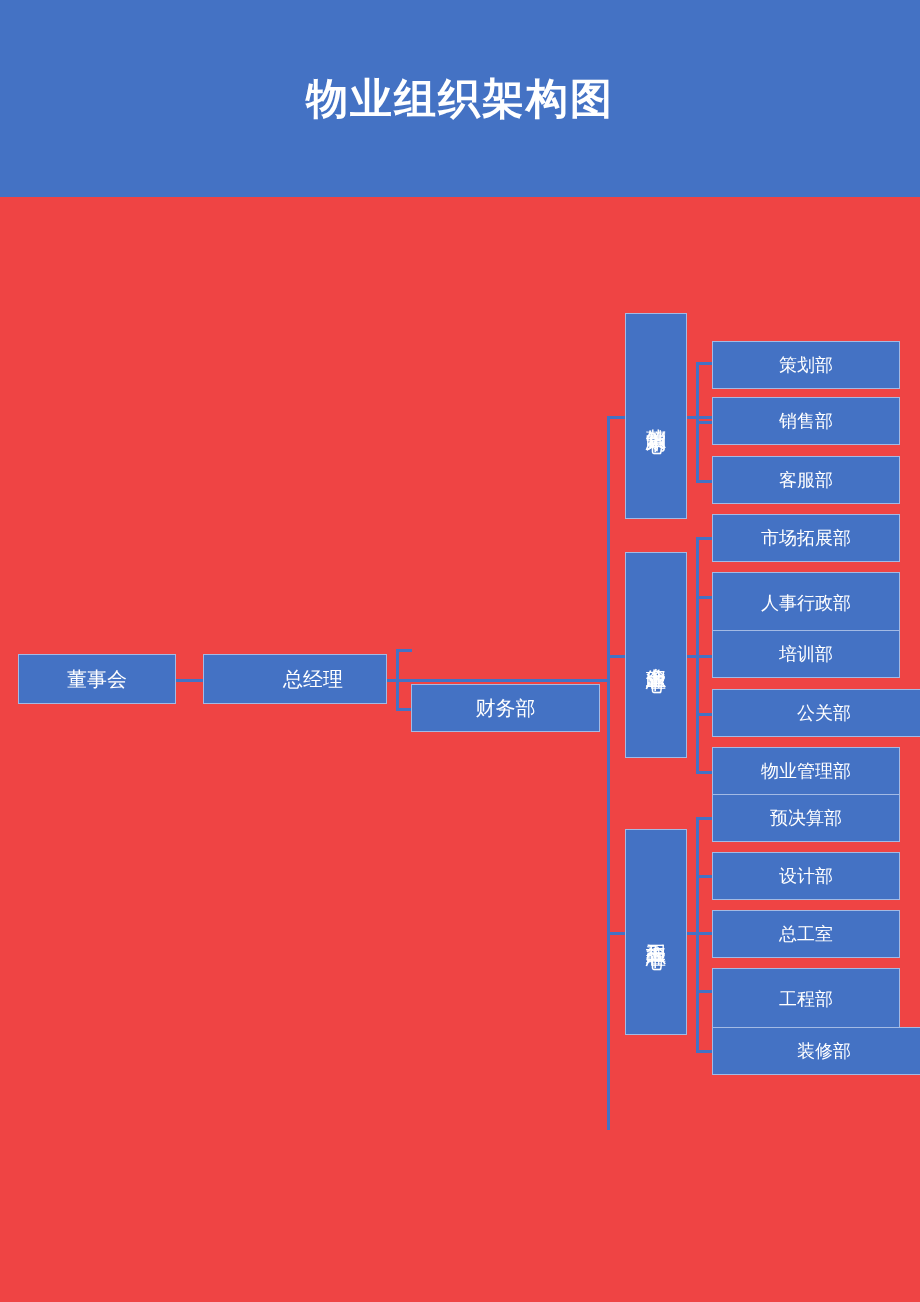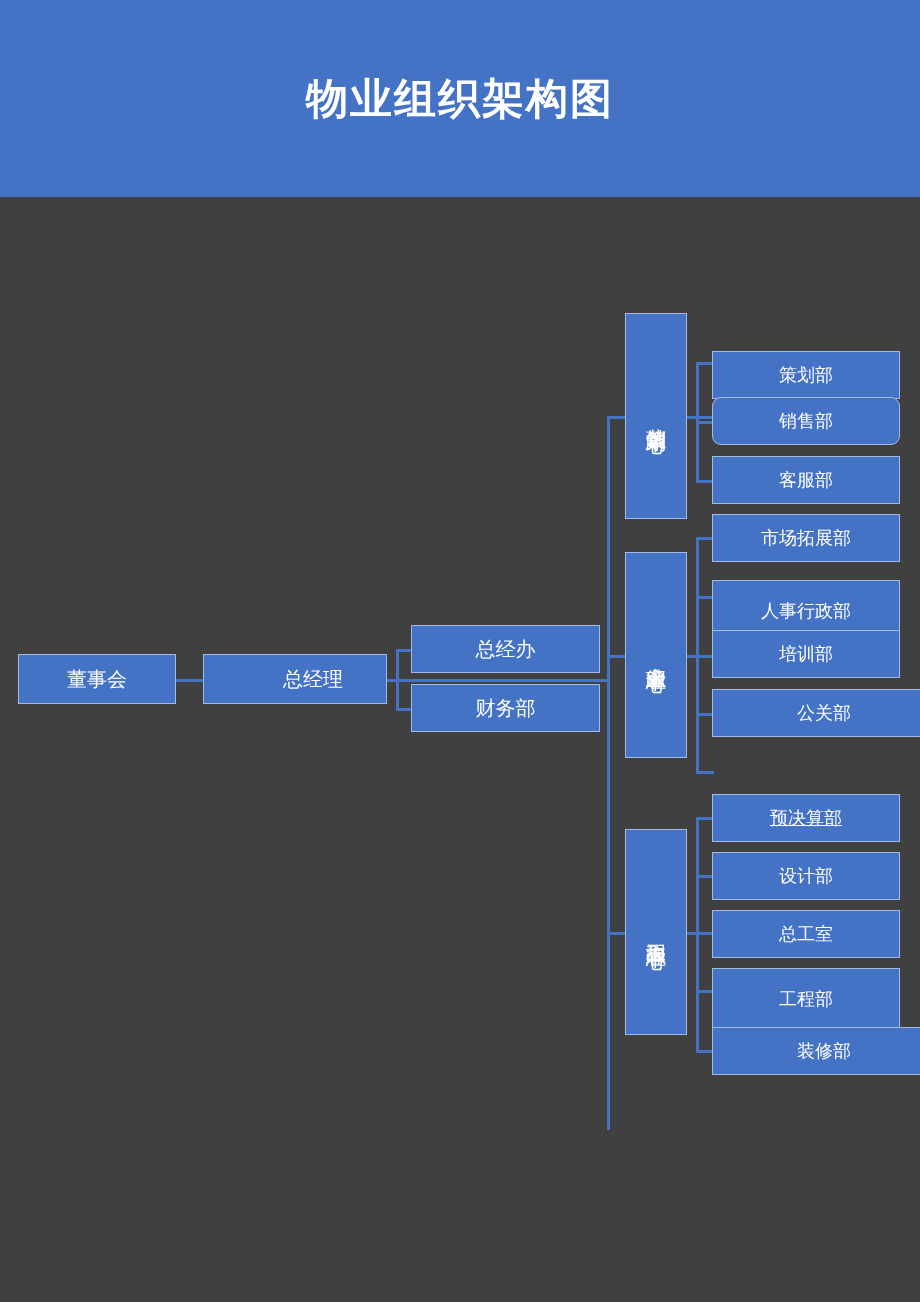--- a/index.html
+++ b/index.html
@@ -7,21 +7,21 @@
     width: 920px;
     height: 1302px;
     background: #ffffff;
     font-family: "Liberation Sans", "DejaVu Sans", sans-serif;
   }
   #page {
     position: relative;
     width: 920px;
     height: 1302px;
     overflow: hidden;
-    background: #404040;
+    background: #ef4444;
   }
 
   
   .header-band {
     position: absolute;
     left: 0; top: 0;
     width: 920px; height: 197px;
     background: #4472c4;
   }
   .header-title {
@@ -120,36 +120,36 @@
     <div class="line h" style="left:696px; top:620px; width:18px;"></div>
     <div class="line h" style="left:696px; top:678px; width:18px;"></div>
     <div class="line h" style="left:696px; top:735px; width:18px;"></div>
     <div class="line h" style="left:696px; top:793px; width:18px;"></div>
     <div class="line h" style="left:696px; top:853px; width:18px;"></div>
 
     <div class="node trunk" style="left:18px; top:457px; width:158px; height:50px;text-align:right;">董事会</div>
 
     <div class="node trunk" style="left:203px; top:457px; width:184px; height:50px;padding-left:36px;">总经理</div>
 
-    <div class="node trunk" style="left:411px; top:428px; width:189px; height:48px;">总经办</div>
     <div class="node trunk" style="left:411px; top:487px; width:189px; height:48px;">财务部</div>
 
     <div class="node vertical" style="left:625px; top:116px; width:62px; height:206px;">营销策划中心</div>
     <div class="node vertical" style="left:625px; top:355px; width:62px; height:206px;">企业管理中心</div>
     <div class="node vertical" style="left:625px; top:632px; width:62px; height:206px;">工程管理中心</div>
 
-    <div class="node leaf" style="left:712px; top:154px; width:188px; height:48px;">策划部</div>
-    <div class="node leaf" style="left:712px; top:200px; width:188px; height:48px;border-radius:9px;">销售部</div>
+    <div class="node leaf" style="left:712px; top:144px; width:188px; height:48px;">策划部</div>
+    <div class="node leaf" style="left:712px; top:200px; width:188px; height:48px;">销售部</div>
     <div class="node leaf" style="left:712px; top:259px; width:188px; height:48px;">客服部</div>
 
     <div class="node leaf" style="left:712px; top:317px; width:188px; height:48px;">市场拓展部</div>
-    <div class="node leaf" style="left:712px; top:383px; width:188px; height:63px;">人事行政部</div>
+    <div class="node leaf" style="left:712px; top:375px; width:188px; height:63px;">人事行政部</div>
     <div class="node leaf" style="left:712px; top:433px; width:188px; height:48px;">培训部</div>
     <div class="node leaf" style="left:712px; top:492px; width:224px; height:48px;">公关部</div>
+    <div class="node leaf" style="left:712px; top:550px; width:188px; height:48px;">物业管理部</div>
 
-    <div class="node leaf" style="left:712px; top:597px; width:188px; height:48px;text-decoration:underline;">预决算部</div>
+    <div class="node leaf" style="left:712px; top:597px; width:188px; height:48px;">预决算部</div>
     <div class="node leaf" style="left:712px; top:655px; width:188px; height:48px;">设计部</div>
     <div class="node leaf" style="left:712px; top:713px; width:188px; height:48px;">总工室</div>
     <div class="node leaf" style="left:712px; top:771px; width:188px; height:63px;">工程部</div>
     <div class="node leaf" style="left:712px; top:830px; width:224px; height:48px;">装修部</div>
 
   </div>
 </div>
 
 </body></html>

